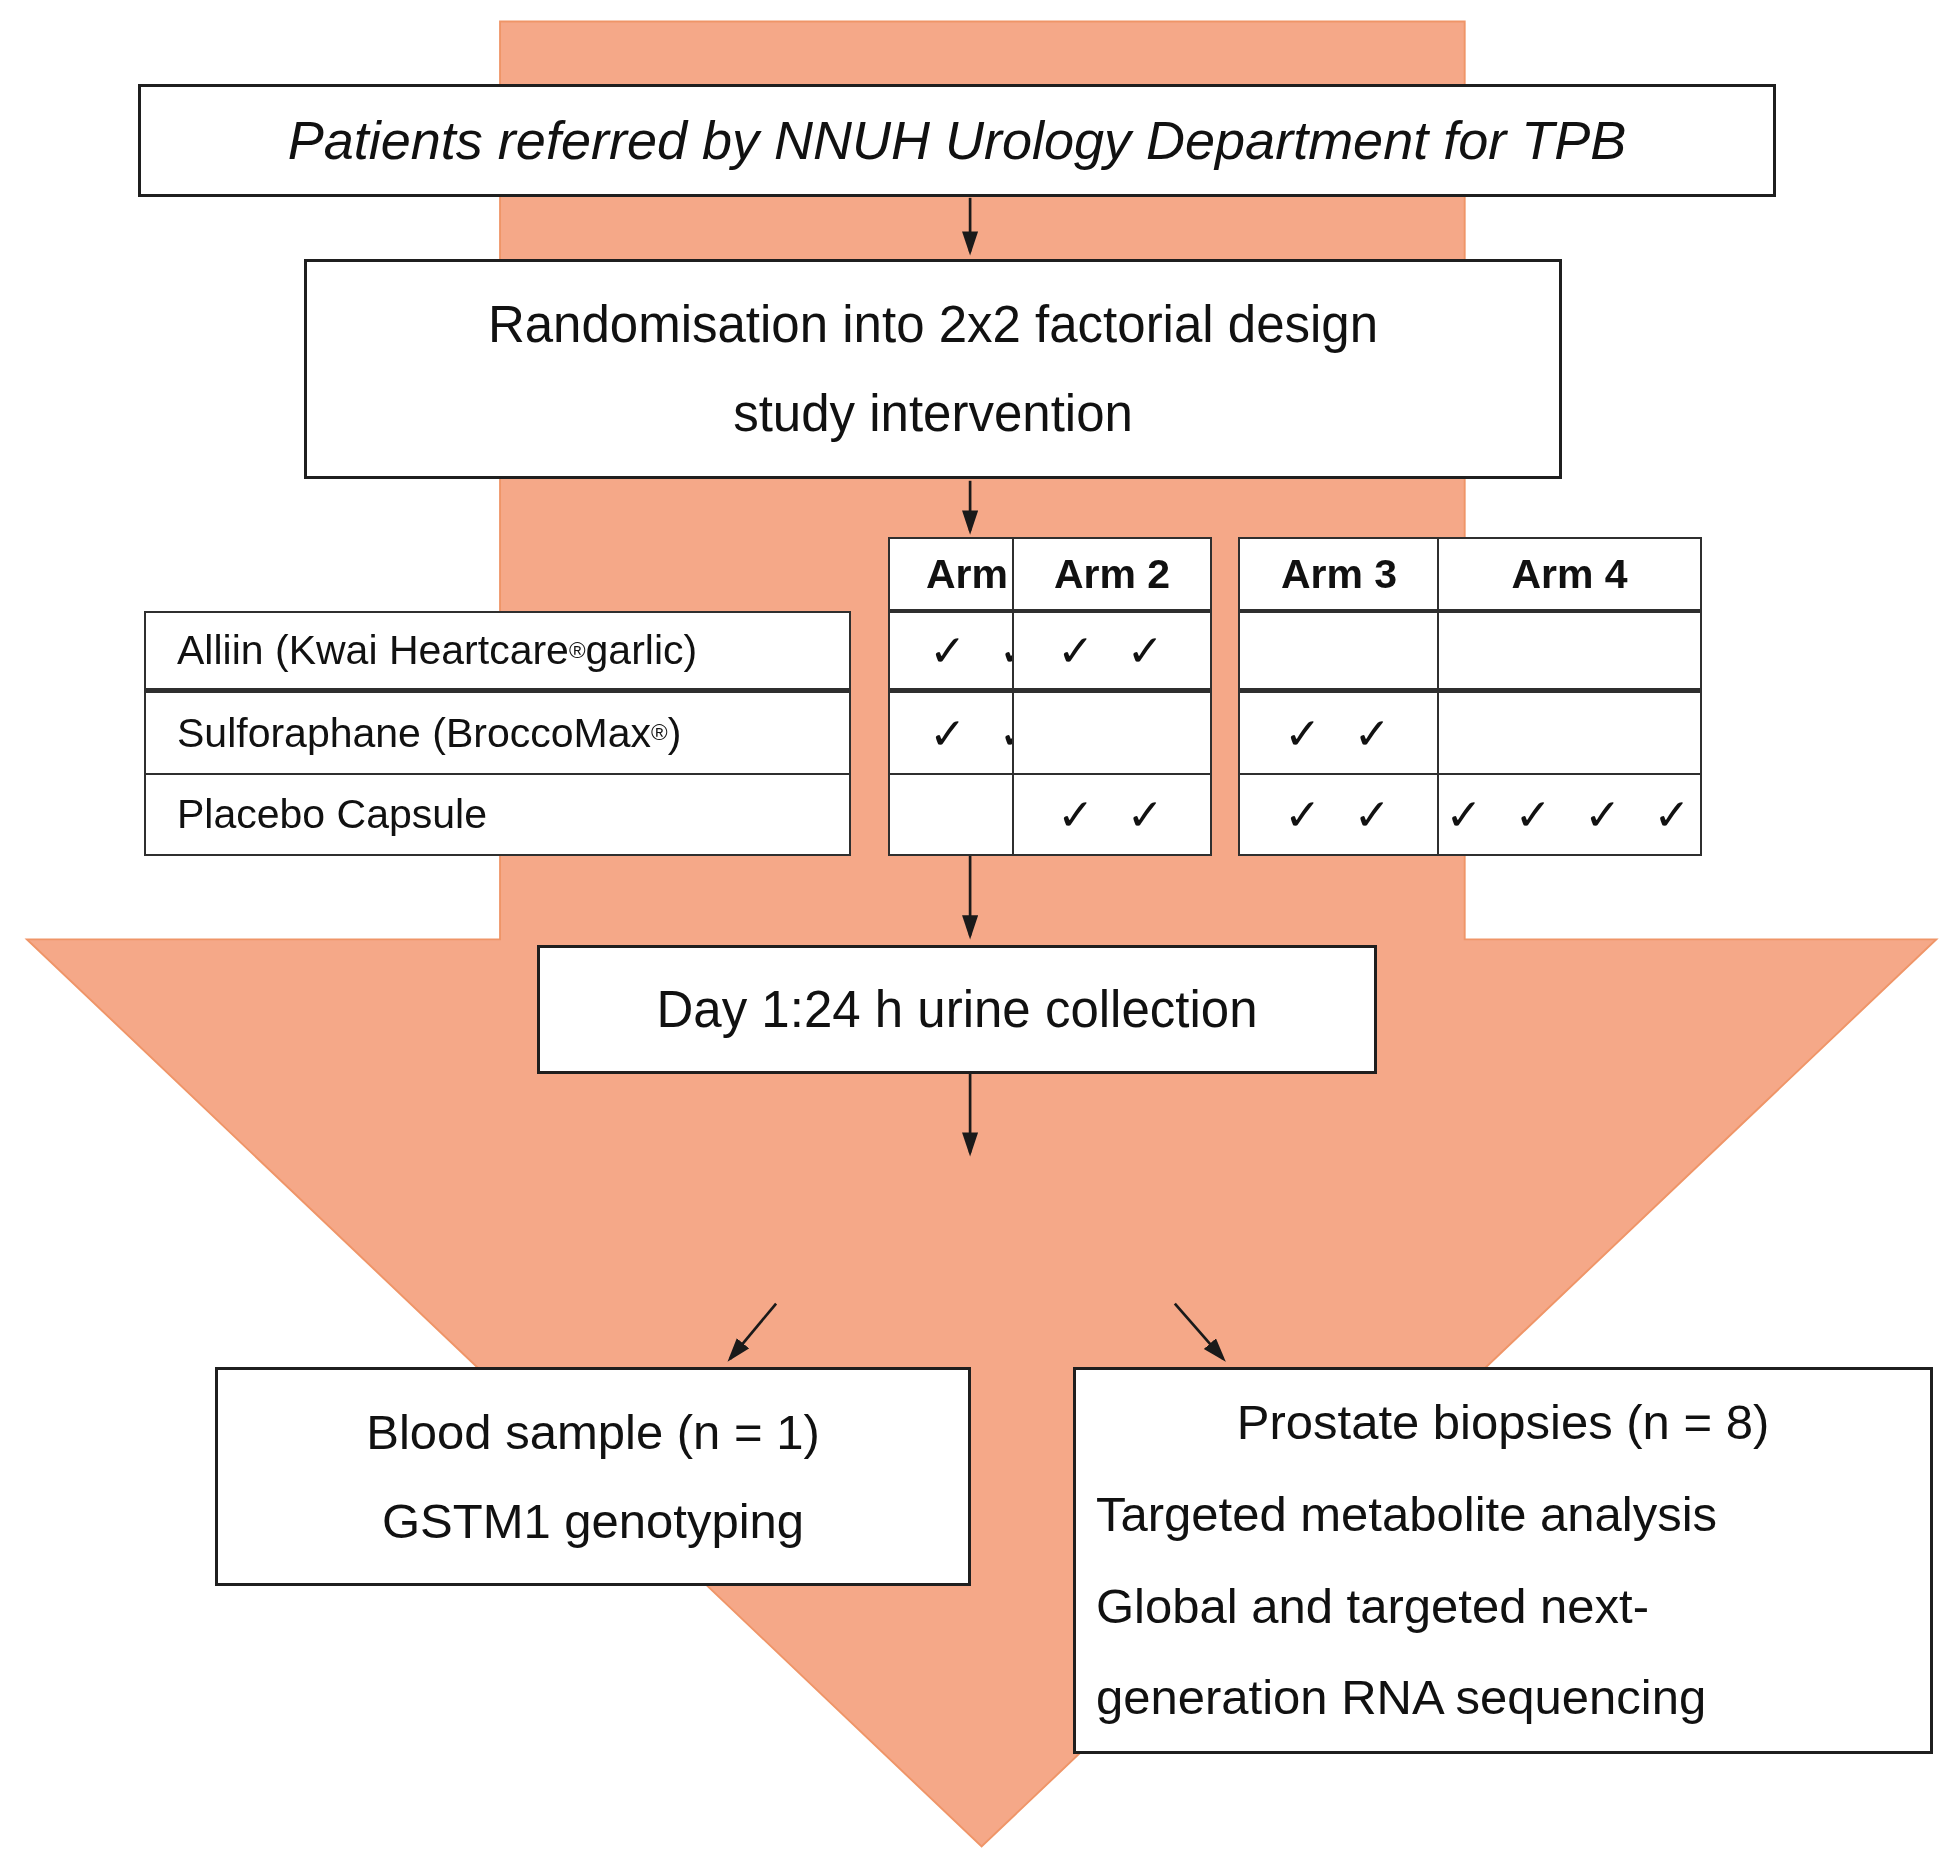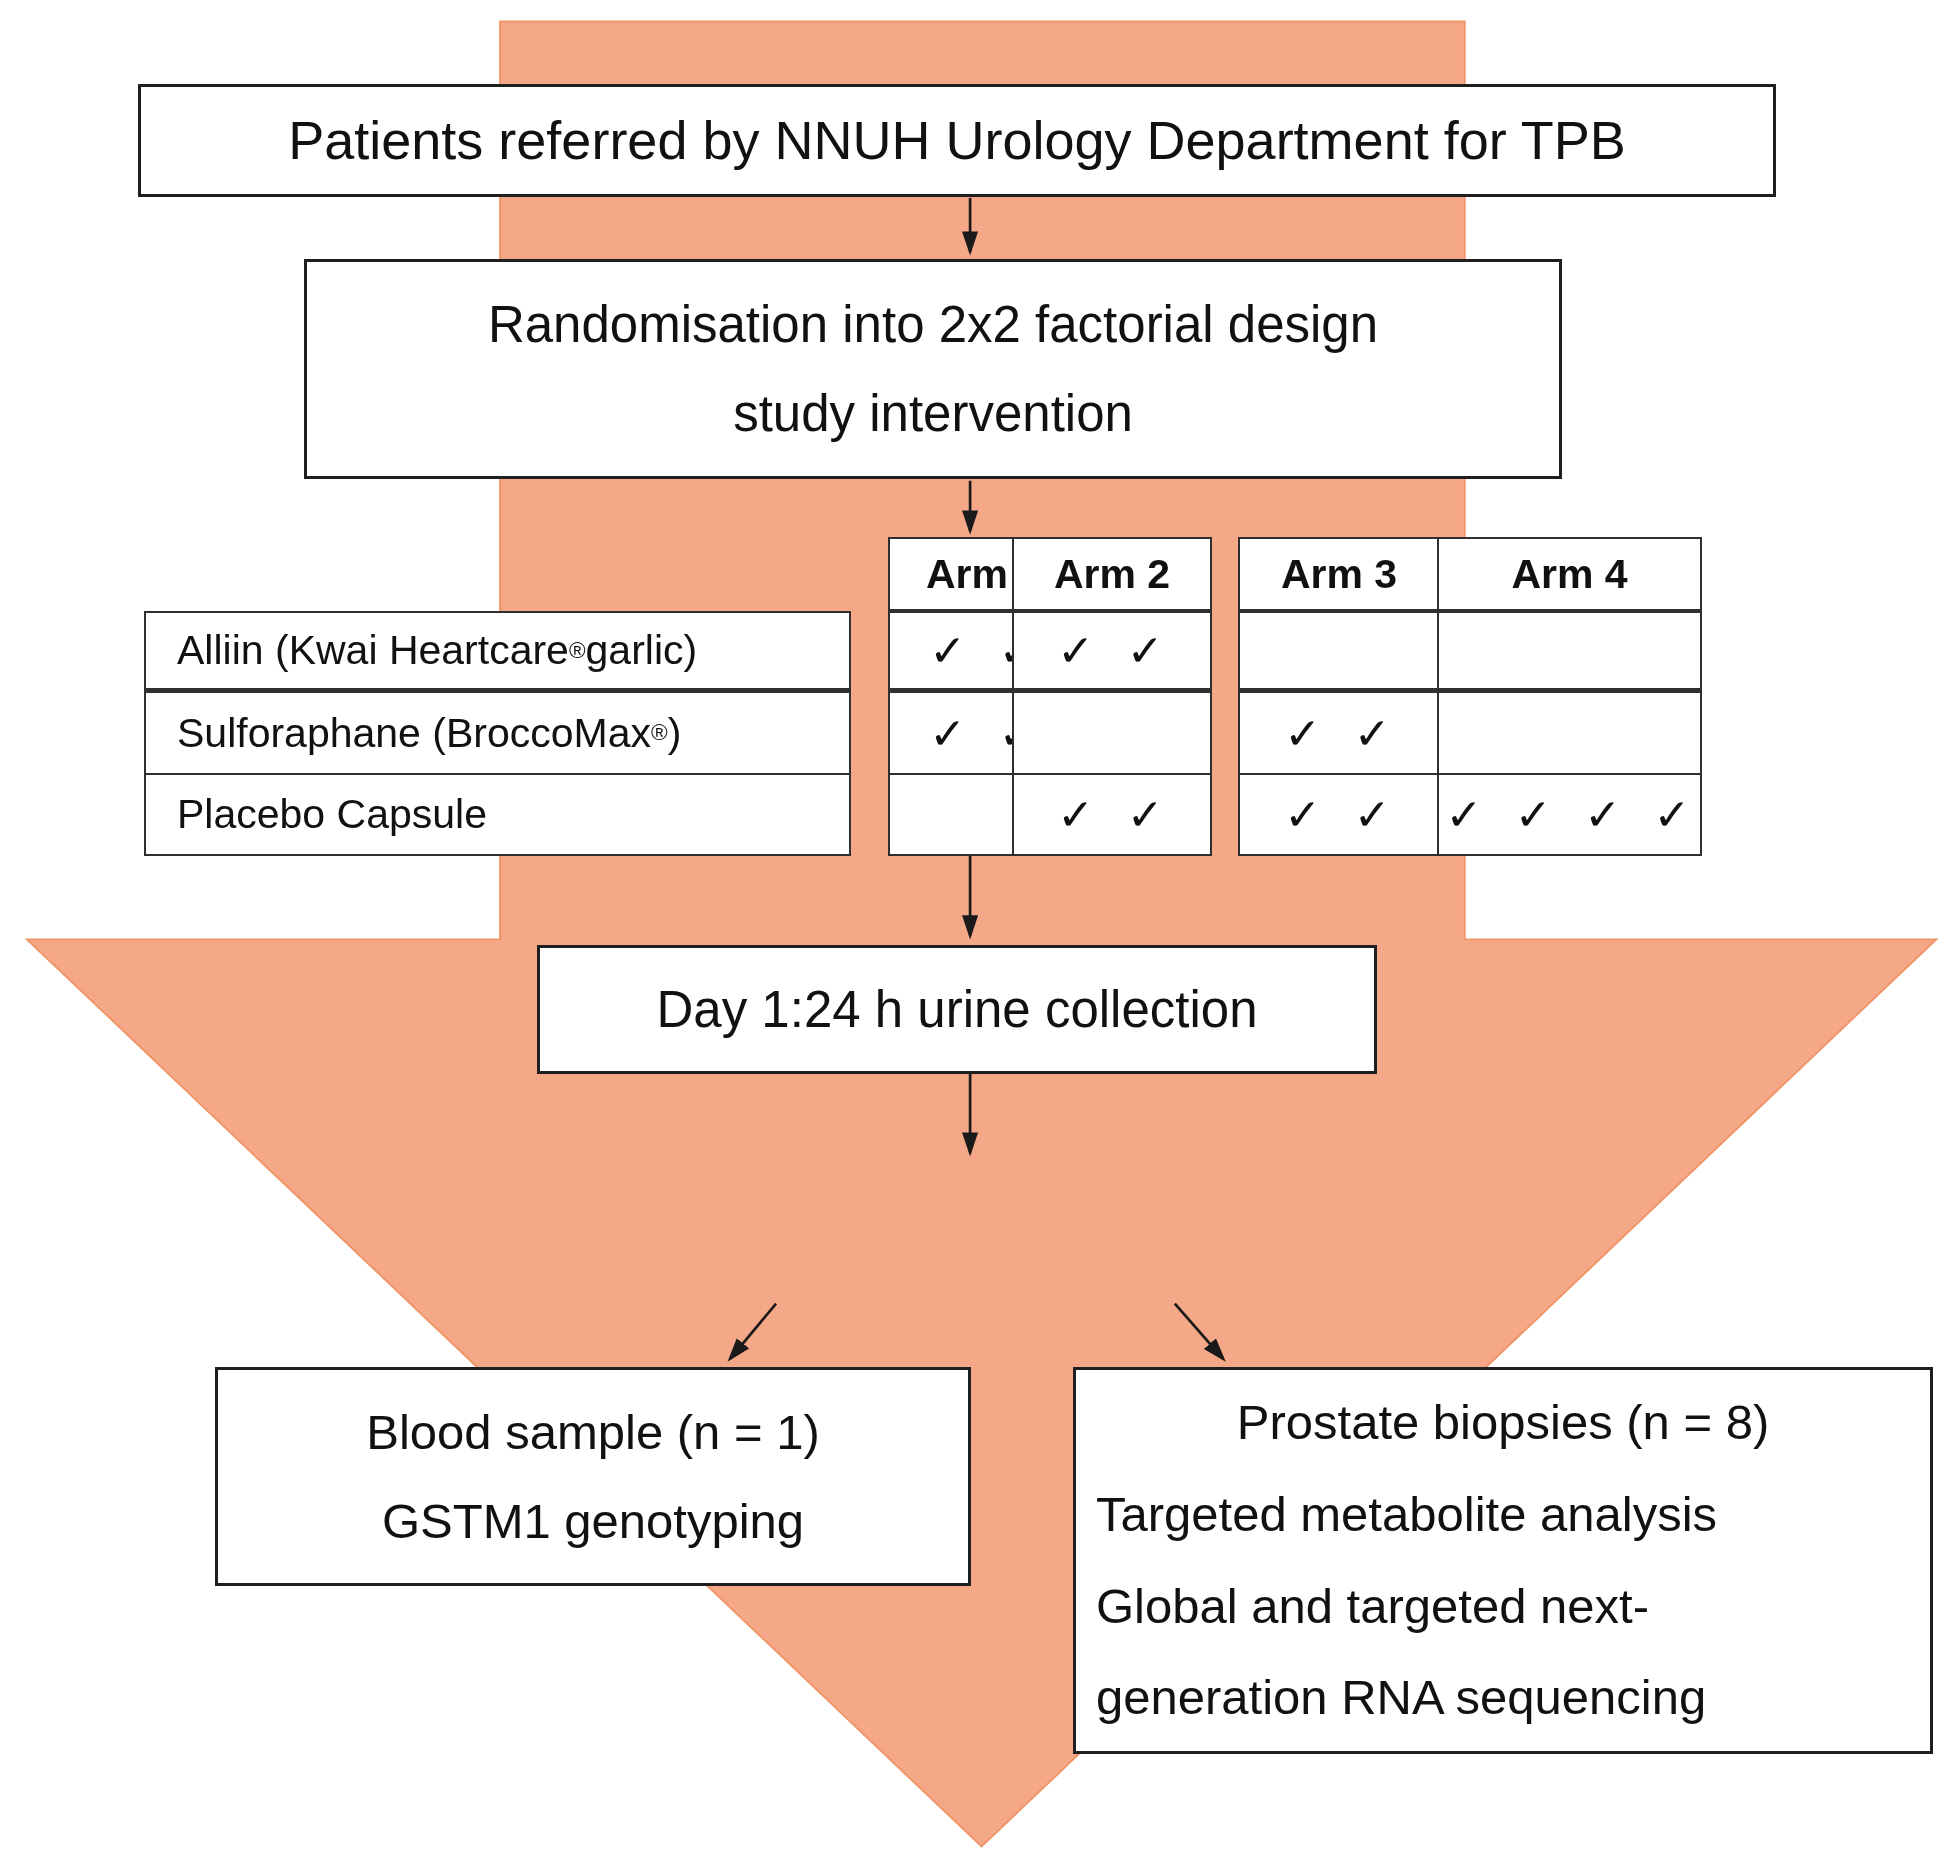--- a/index.html
+++ b/index.html
@@ -29,21 +29,21 @@
     background:var(--color-box_bg,#fff);
     border:3.8px solid var(--color-box_border,#1f1f1f);
     box-sizing:border-box;
     display:flex;flex-direction:column;
     align-items:center;justify-content:center;
     z-index:2;
     text-align:center;
     line-height:1.45;
   }
   .box .bline{display:block;width:100%;}
-  #referral-box{left:138px;top:84px;width:1638px;height:113px;font-size:54px;}
+  #referral-box{left:138px;top:84px;width:1638px;height:113px;font-size:54px;font-style:italic;}
   #randomisation-box{left:304px;top:259px;width:1258px;height:220px;font-size:51px;line-height:1.75;}
   #urine-box{left:537px;top:945px;width:840px;height:129px;font-size:51px;}
   #tpb-box{left:524px;top:1162px;width:873px;height:142px;font-size:49px;line-height:1.38;border-width:4.6px;}
   #tpb-box .italic{font-style:italic;}
   #blood-box{left:215px;top:1367px;width:756px;height:219px;font-size:49px;line-height:1.8;}
   #biopsy-box{left:1073px;top:1367px;width:860px;height:387px;font-size:49px;line-height:1.87;align-items:flex-end;text-align:left;padding:0 20px;}
   #biopsy-box .centered{text-align:center;}
   
   .arms-table{position:absolute;left:144px;top:537px;width:1559px;height:319px;z-index:2;}
   .tcell{

